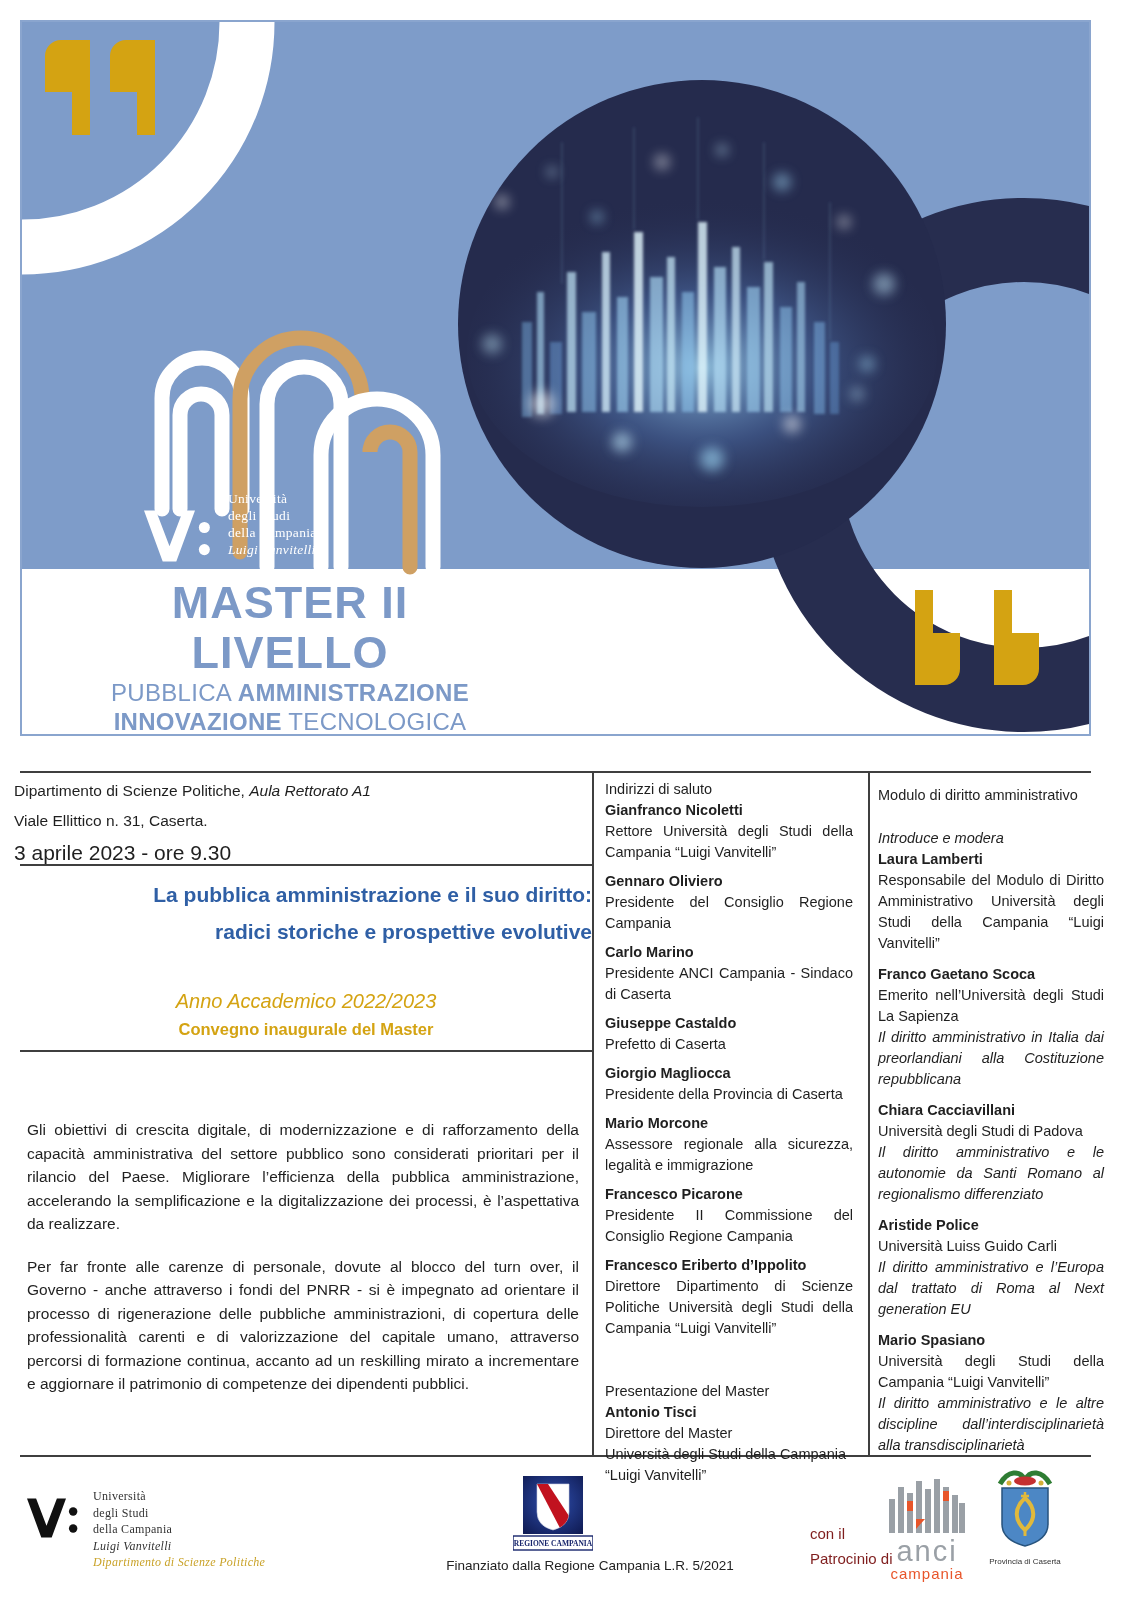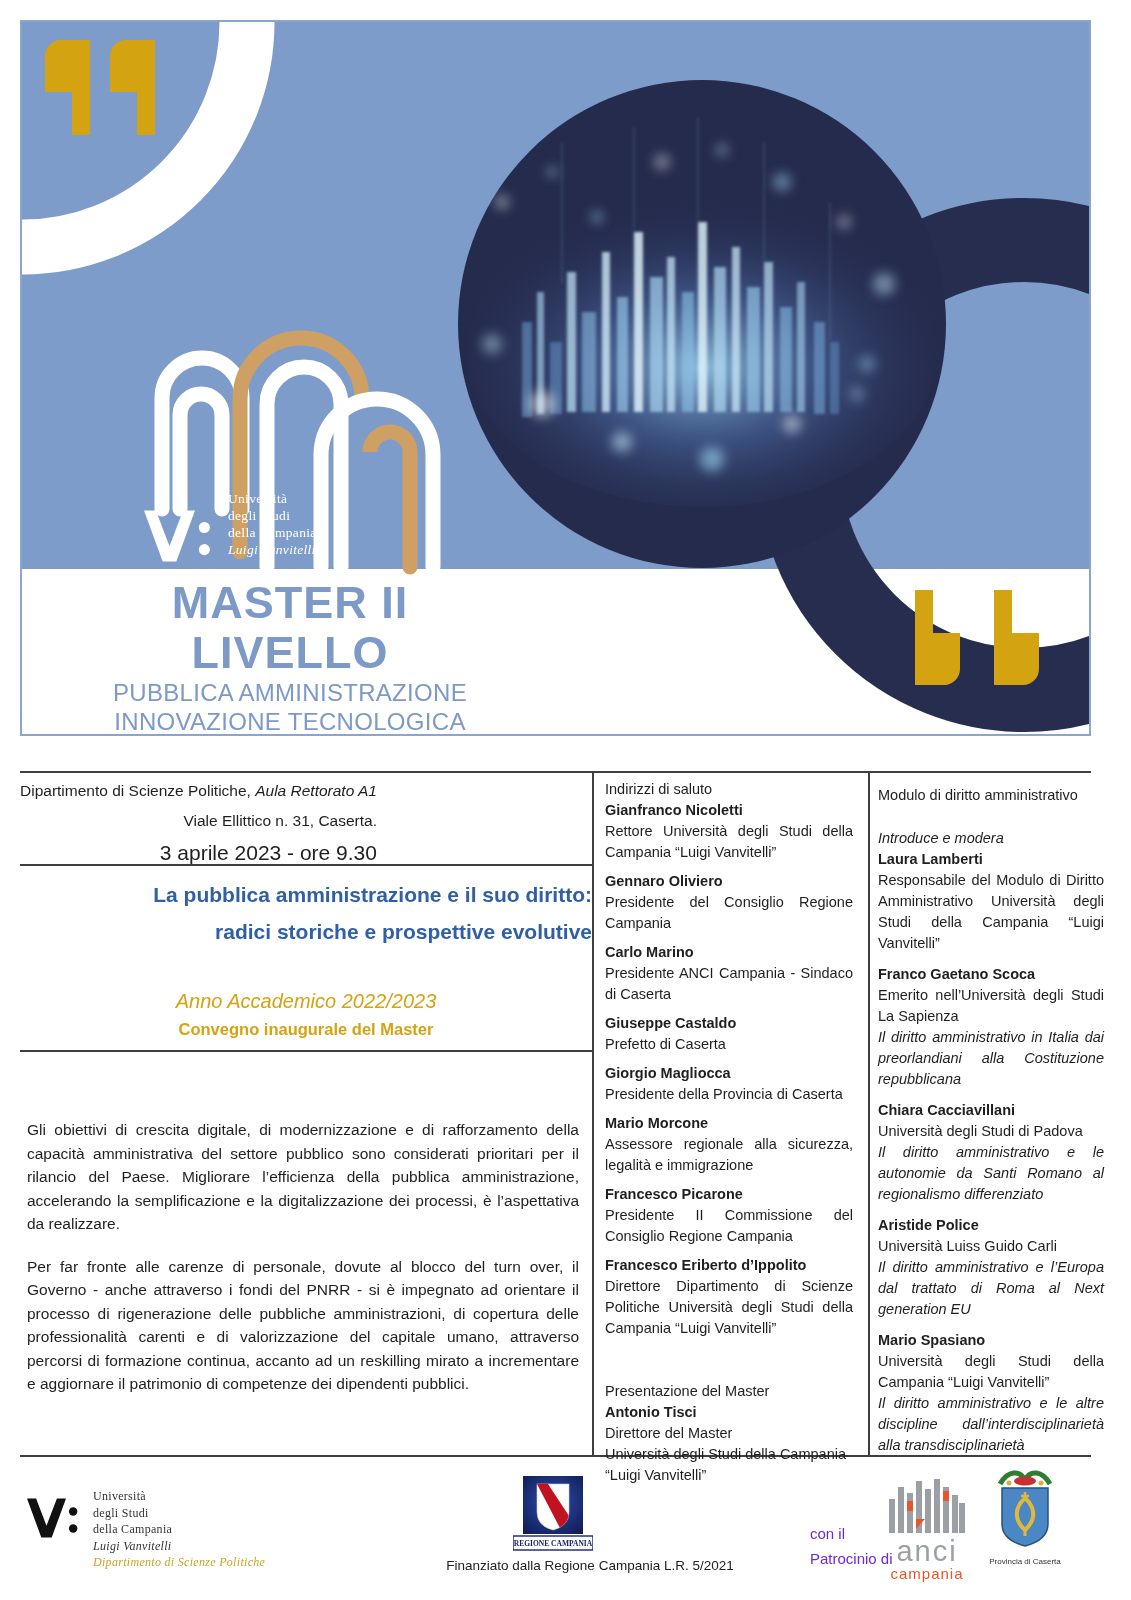--- a/index.html
+++ b/index.html
@@ -23,28 +23,28 @@
   .arch{fill:none;stroke-width:15px;stroke-linecap:round;}
 
   .banner-logo{position:absolute;left:122px;top:468px;display:flex;gap:16px;align-items:flex-start;color:#fff;}
   .banner-logo .v-glyph{margin-top:18px;}
   .logo-text{font-family:"Liberation Serif",serif;font-size:13.5px;line-height:17px;letter-spacing:.3px;}
   .logo-text .it{font-style:italic;}
 
   .title-block{position:absolute;left:68px;top:556px;width:400px;text-align:center;}
   .master-title{font-size:45px;font-weight:bold;letter-spacing:1px;color:var(--title_blue);line-height:50px;}
   .master-sub{font-size:24px;line-height:29px;color:var(--title_blue);letter-spacing:.3px;font-weight:400;}
-  .master-sub b{font-weight:400;}
+  .master-sub b{font-weight:700;}
 
   
   .rule{position:absolute;background:var(--rule_gray);}
   .rule.h{height:1.5px;} .rule.v{width:1.5px;}
 
   
-  .venue{position:absolute;left:20px;top:776px;font-size:15.5px;line-height:30px;text-align:right;}
+  .venue{position:absolute;left:14px;top:776px;font-size:15.5px;line-height:30px;}
   .venue .it{font-style:italic;}
   .venue-date{font-size:21px;line-height:34px;}
   .event-title{position:absolute;left:20px;top:876px;width:572px;text-align:right;font-size:21px;font-weight:bold;line-height:37px;color:var(--heading_blue);}
   .kicker{position:absolute;left:20px;top:1020px;width:572px;text-align:center;font-size:16.5px;font-weight:bold;color:var(--gold);}
   .acad-year{position:absolute;left:20px;top:990px;width:572px;text-align:center;font-size:20px;font-style:italic;color:var(--gold);}
   .paragraphs{position:absolute;left:27px;top:1118px;width:552px;font-size:15.5px;line-height:23.5px;text-align:justify;}
   .paragraphs p{margin-bottom:19px;}
 
   
   .mid-col{position:absolute;left:605px;top:779px;width:248px;font-size:14.5px;line-height:21px;}
@@ -59,21 +59,21 @@
   .intro-label{font-style:italic;}
   .right-col .speaker{margin-bottom:10px;}
 
   
   .footer-logo{position:absolute;left:27px;top:1488px;display:flex;gap:14px;align-items:flex-start;color:#222;}
   .footer-logo .v-glyph{margin-top:8px;}
   .footer-logo .logo-text{font-size:12px;line-height:16.5px;color:#333;}
   .dept-line{font-style:italic;color:var(--dept_gold);}
   .regione-box{position:absolute;left:513px;top:1476px;width:80px;text-align:left;}
   .funding{position:absolute;left:425px;top:1558px;width:330px;text-align:center;font-size:13.5px;color:#222;}
-  .patronage{position:absolute;left:810px;top:1521px;font-size:15px;line-height:25px;color:#6d28d9;}
+  .patronage{position:absolute;left:810px;top:1521px;font-size:15px;line-height:25px;color:#7f1d1d;}
   .anci-box{position:absolute;left:884px;top:1477px;width:86px;text-align:center;}
   .anci-name{font-size:29px;line-height:28px;color:var(--anci_gray);letter-spacing:2px;}
   .anci-sub{font-size:15px;color:var(--anci_orange);letter-spacing:1px;}
   .prov-box{position:absolute;left:985px;top:1468px;width:80px;text-align:center;}
   .prov-label{font-size:8px;color:#333;margin-top:1px;}
 </style>
 </head>
 <body>
 
 <div class="poster">

